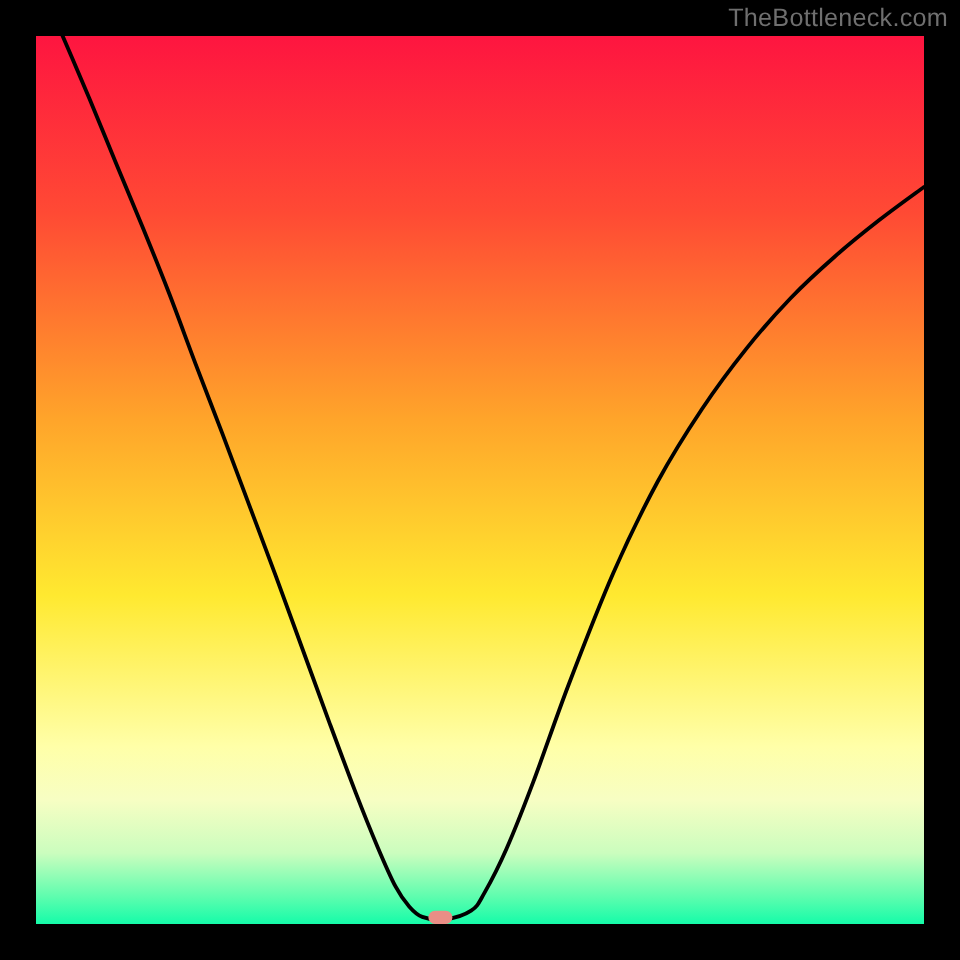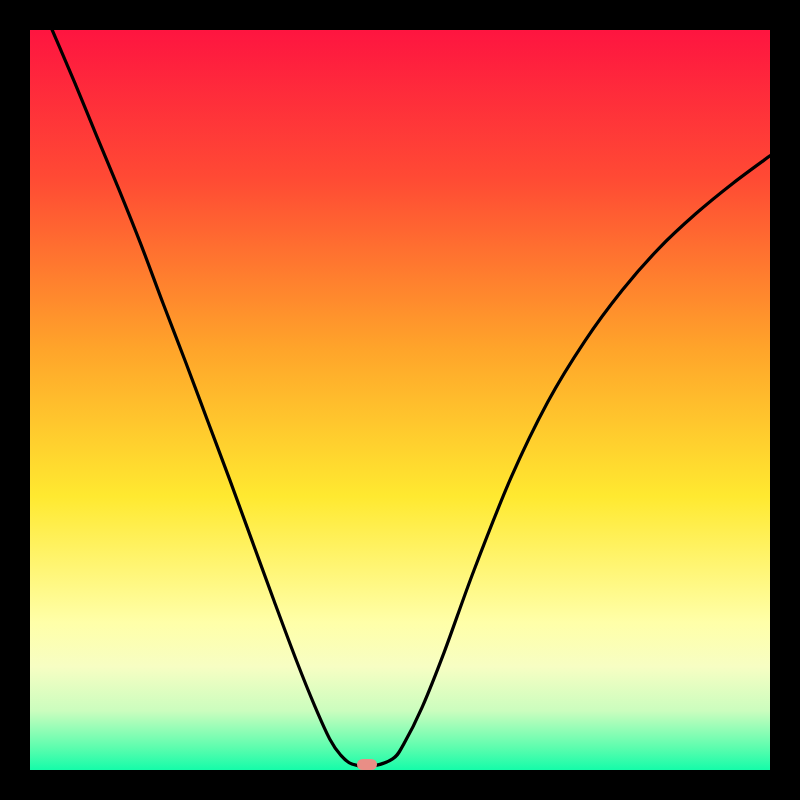--- a/index.html
+++ b/index.html
@@ -73,13 +73,14 @@
 </head>
 <body>
 
 <div class="frame">
   <div class="plot-area">
     <svg class="curve-svg" viewBox="0 0 740 740" preserveAspectRatio="none">
       <path class="curve-path" d="M 0.00 -51.80 C 3.70 -43.17, 14.80 -17.27, 22.20 0.00 C 29.60 17.27, 37.00 34.16, 44.40 51.80 C 51.80 69.44, 59.20 87.94, 66.60 105.82 C 74.00 123.70, 81.40 140.97, 88.80 159.10 C 96.20 177.23, 103.60 195.48, 111.00 214.60 C 118.40 233.72, 125.80 254.31, 133.20 273.80 C 140.60 293.29, 148.00 312.03, 155.40 331.52 C 162.80 351.01, 170.20 370.99, 177.60 390.72 C 185.00 410.45, 192.40 429.94, 199.80 449.92 C 207.20 469.90, 214.60 490.37, 222.00 510.60 C 229.40 530.83, 236.80 551.30, 244.20 571.28 C 251.60 591.26, 259.62 612.97, 266.40 630.48 C 273.18 647.99, 279.35 663.29, 284.90 676.36 C 290.45 689.43, 295.38 700.78, 299.70 708.92 C 304.02 717.06, 307.10 721.01, 310.80 725.20 C 314.50 729.39, 316.97 732.23, 321.90 734.08 C 326.83 735.93, 333.62 737.16, 340.40 736.30 C 347.18 735.44, 357.05 732.60, 362.60 728.90 C 368.15 725.20, 368.77 722.73, 373.70 714.10 C 378.63 705.47, 385.42 692.52, 392.20 677.10 C 398.98 661.68, 405.77 644.42, 414.40 621.60 C 423.03 598.78, 432.90 569.18, 444.00 540.20 C 455.10 511.22, 468.67 475.82, 481.00 447.70 C 493.33 419.58, 505.67 394.30, 518.00 371.48 C 530.33 348.66, 542.67 329.30, 555.00 310.80 C 567.33 292.30, 579.67 275.90, 592.00 260.48 C 604.33 245.06, 616.67 231.13, 629.00 218.30 C 641.33 205.47, 653.67 194.37, 666.00 183.52 C 678.33 172.67, 690.67 162.80, 703.00 153.18 C 715.33 143.56, 733.83 130.36, 740.00 125.80"></path>
     </svg>
     <div class="marker" style="left: 326.7px; top: 728.58px;"></div>
   </div>
+  <div class="watermark">TheBottleneck.com</div>
 </div>
 
 </body></html>

